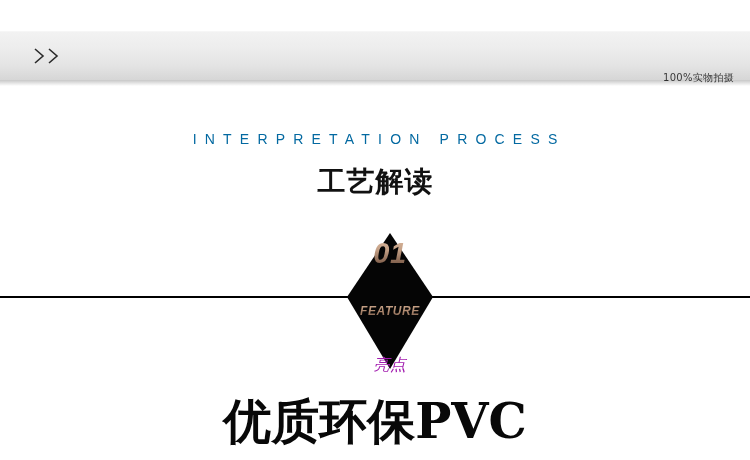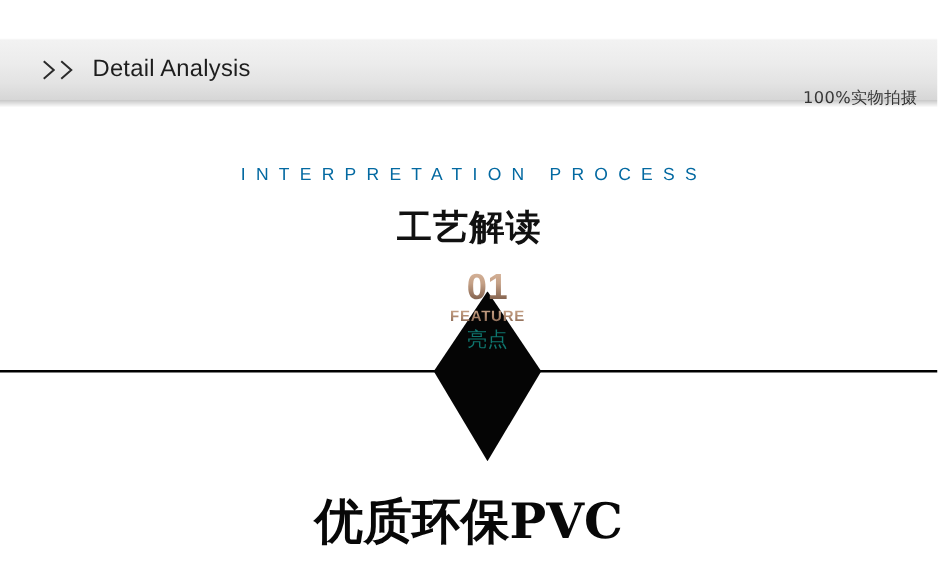--- a/index.html
+++ b/index.html
@@ -64,21 +64,21 @@
   .banner-en {
     margin-left: 14px;
     font-size: 19px;
     color: #1d1d1d;
     letter-spacing: 0.2px;
     font-family: "Liberation Sans", sans-serif;
   }
   .banner-right {
     margin-left: auto;
     margin-right: 16px;
-    font-size: 13px;
+    font-size: 10px;
     color: #3a3a3a;
     letter-spacing: 0.3px;
     font-family: "DejaVu Sans", "Liberation Sans", sans-serif;
     margin-top: 44px;
   }
 
   
   .eyebrow {
     position: absolute;
     left: 0;
@@ -120,29 +120,30 @@
     top: 233px;
     width: 86px;
     height: 136px;
     background: #050505;
     clip-path: polygon(50% 0%, 100% 47%, 50% 100%, 0% 47%);
     z-index: 3;
   }
   .badge-inner {
     position: absolute;
     left: 347px;
-    top: 217px;
+    top: 240px;
     width: 86px;
     height: 136px;
     z-index: 4;
     display: flex;
     flex-direction: column;
     align-items: center;
-    justify-content: flex-start;
+    justify-content: space-between;
     pointer-events: none;
+    font-style: italic;
   }
   .badge-num {
     font-size: 29px;
     font-weight: bold;
     line-height: 0.95;
     letter-spacing: 0.5px;
     font-family: "Liberation Sans", sans-serif;
     background: linear-gradient(to bottom, #d7b49a 0%, #c4a086 35%, #8c6a55 75%, #6b5042 100%);
     -webkit-background-clip: text;
     background-clip: text;
@@ -157,53 +158,52 @@
     font-family: "Liberation Sans", sans-serif;
     background: linear-gradient(to bottom, #cda98e 0%, #b08a70 50%, #7d5f4d 100%);
     -webkit-background-clip: text;
     background-clip: text;
     color: transparent;
     -webkit-text-fill-color: transparent;
   }
   .badge-cn {
     margin-top: 2px;
     font-size: 16px;
-    color: #0f766e;
+    color: #a21caf;
     letter-spacing: 0.5px;
     font-family: "DejaVu Sans", "Liberation Sans", sans-serif;
   }
 
   
   .tagline {
     position: absolute;
     left: 0;
     top: 390px;
     width: 750px;
     text-align: center;
-    font-size: 39px;
+    font-size: 48px;
     font-weight: bold;
     color: #080808;
     letter-spacing: 0px;
     font-family: "DejaVu Serif", "Liberation Serif", serif;
   }
 </style>
 </head>
 <body>
 
 <div class="banner-wrap">
   <div class="banner">
     <span class="chevrons">
       <svg class="chev" width="13" height="18" viewBox="0 0 13 18" aria-hidden="true">
         <path d="M2 2 L10 9 L2 16" fill="none" stroke="#2b2b2b" stroke-width="1.6"></path>
       </svg>
       <svg class="chev" width="13" height="18" viewBox="0 0 13 18" aria-hidden="true">
         <path d="M2 2 L10 9 L2 16" fill="none" stroke="#2b2b2b" stroke-width="1.6"></path>
       </svg>
     </span>
-    <span class="banner-en">Detail Analysis</span>
     <span class="banner-right">100%实物拍摄</span>
   </div>
   <div class="banner-shadow"></div>
 </div>
 
 <div class="eyebrow">INTERPRETATION PROCESS</div>
 <div class="heading-cn">工艺解读</div>
 
 <div class="rule"></div>
 <div class="badge"></div>

